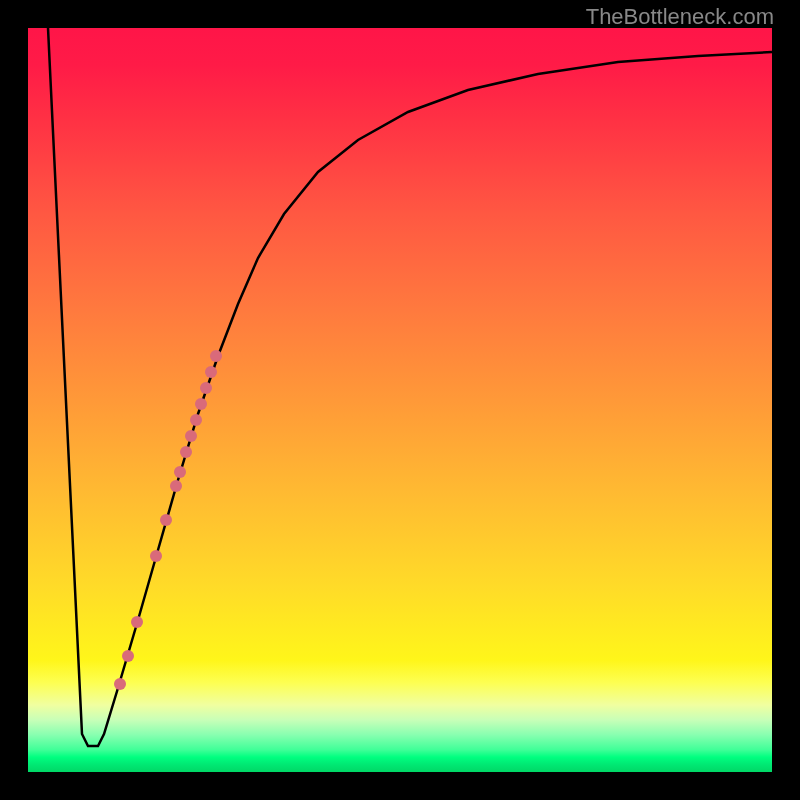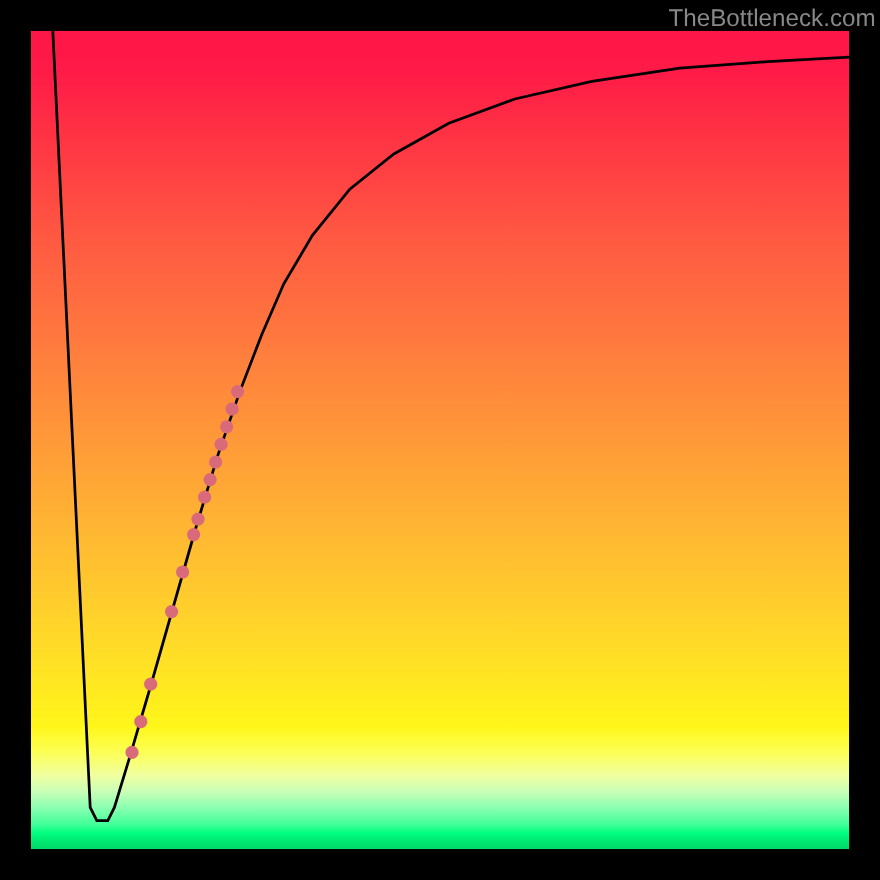--- a/index.html
+++ b/index.html
@@ -10,21 +10,21 @@
     body {
       width: 800px;
       height: 800px;
       position: relative;
       background: #000;
       font-family: Arial, sans-serif;
     }
     .watermark {
       position: absolute;
       top: 4px;
-      right: 4px;
+      right: 26px;
       color: #888;
       font-size: 22px;
       font-weight: 400;
       z-index: 10;
     }
     .plot-area {
       position: absolute;
       top: 28px;
       left: 28px;
       width: 744px;

